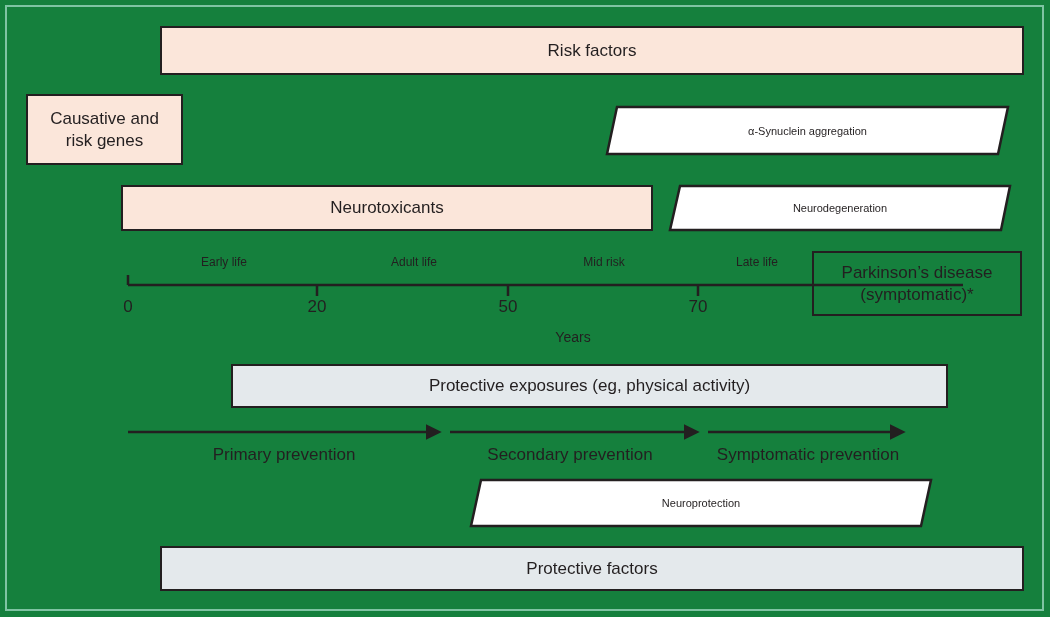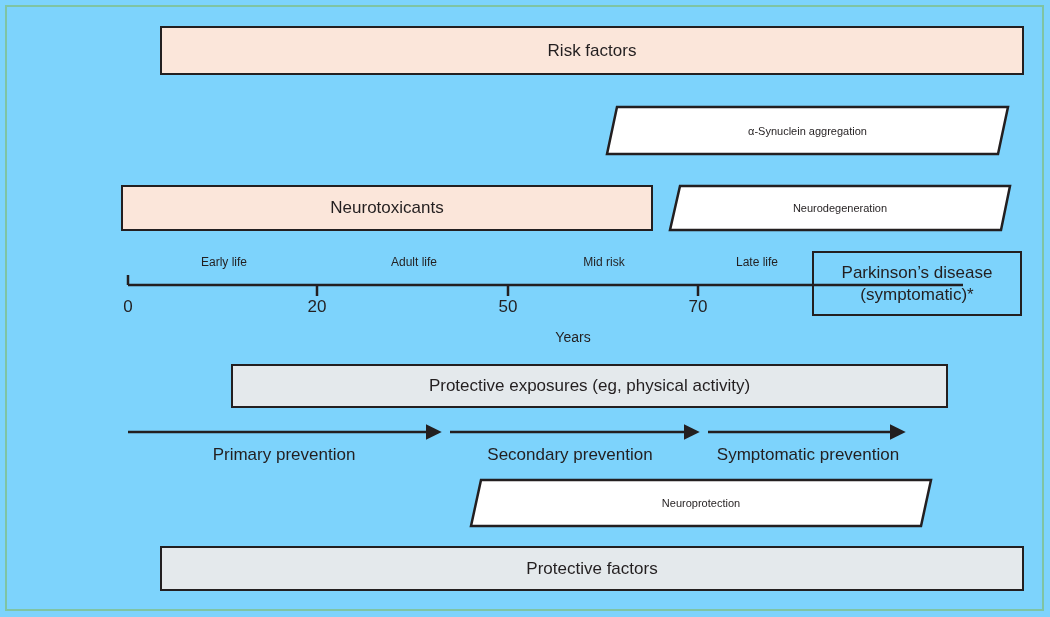--- a/index.html
+++ b/index.html
@@ -8,21 +8,21 @@
     padding: 0;
     background: #ffffff;
   }
   body {
     font-family: "Liberation Sans", sans-serif;
   }
   #figure {
     position: relative;
     width: 1050px;
     height: 617px;
-    background: #7dd3fc;
+    background: #15803d;
     overflow: hidden;
   }
   .figure-border {
     position: absolute;
     left: 5px;
     top: 5px;
     width: 1039px;
     height: 606px;
     border: 2px solid #7fc4a3;
     box-sizing: border-box;
@@ -114,20 +114,24 @@
 <body>
 
 <div id="figure">
 
   <div class="figure-border"></div>
 
   <div class="box risk" style="left:160px; top:26px; width:864px; height:49px;">
     <span>Risk factors</span>
   </div>
 
+  <div class="box risk" style="left:26px; top:94px; width:157px; height:71px; flex-direction:column;">
+    <span>Causative and</span>
+    <span>risk genes</span>
+  </div>
 
   <div class="para-wrap" style="left:605px; top:105px; width:405px; height:51px;">
     <svg width="405" height="51" viewBox="0 0 405 51">
       <polygon points="12,2 403,2 393,49 2,49" fill="#ffffff" stroke="#231f20" stroke-width="2.5"></polygon>
     </svg>
     <div class="para-label">α-Synuclein aggregation</div>
   </div>
 
   <div class="box risk" style="left:121px; top:185px; width:532px; height:46px;">
     <span>Neurotoxicants</span>

